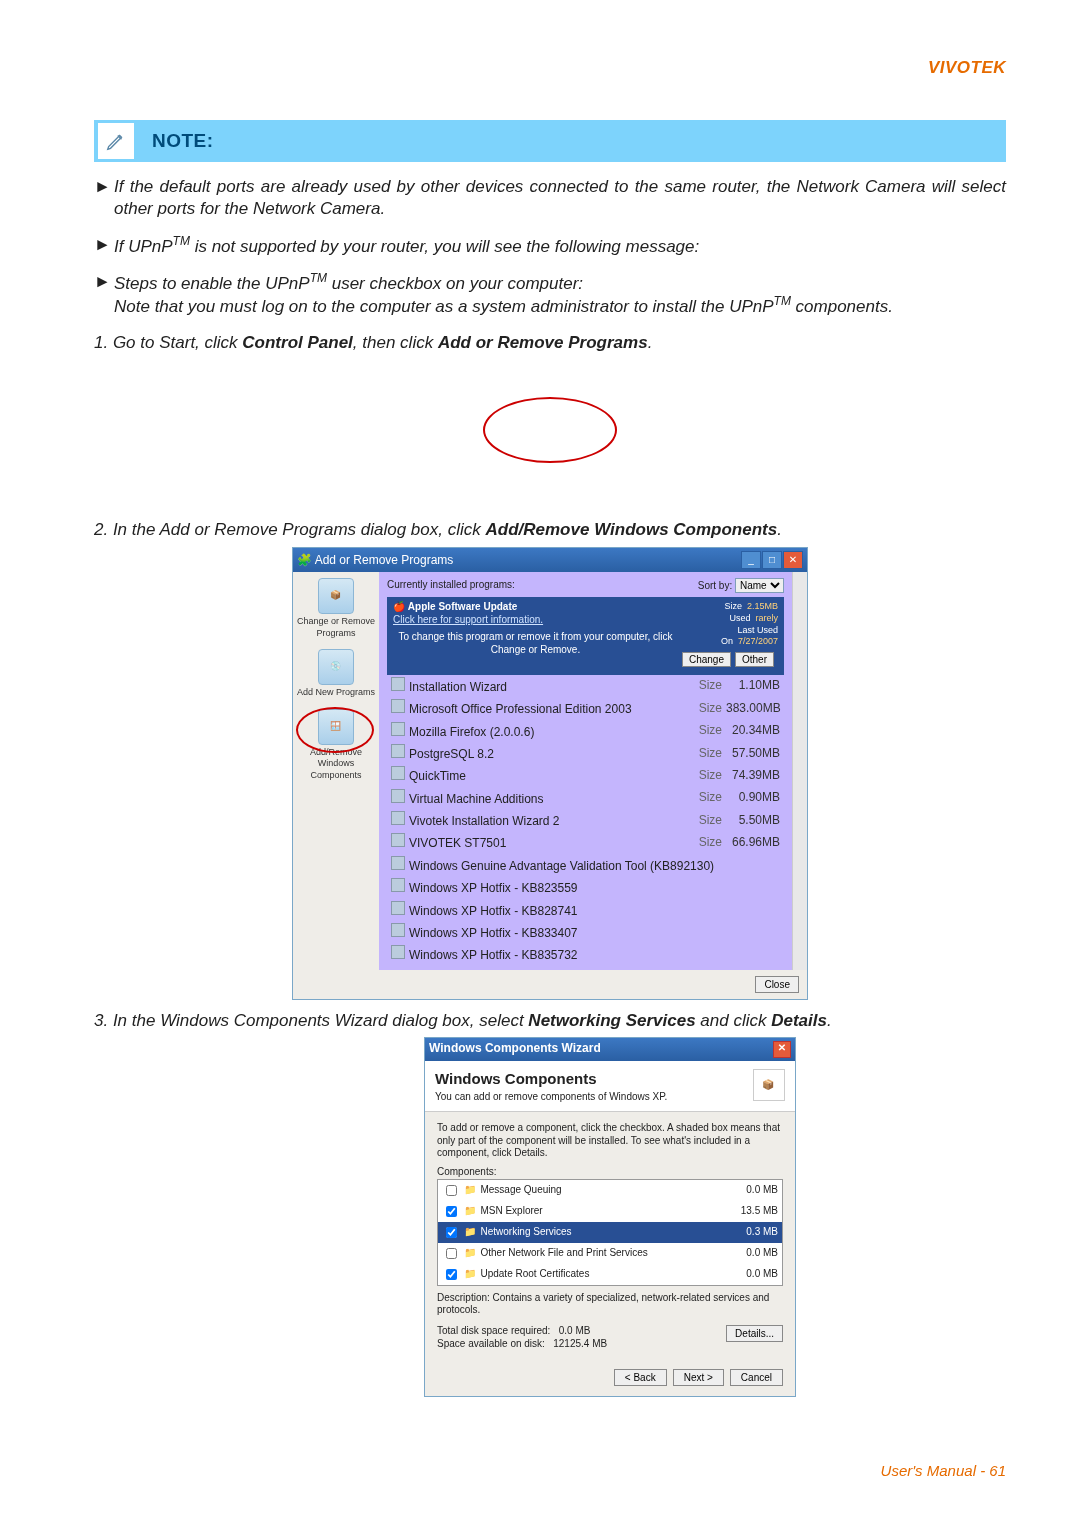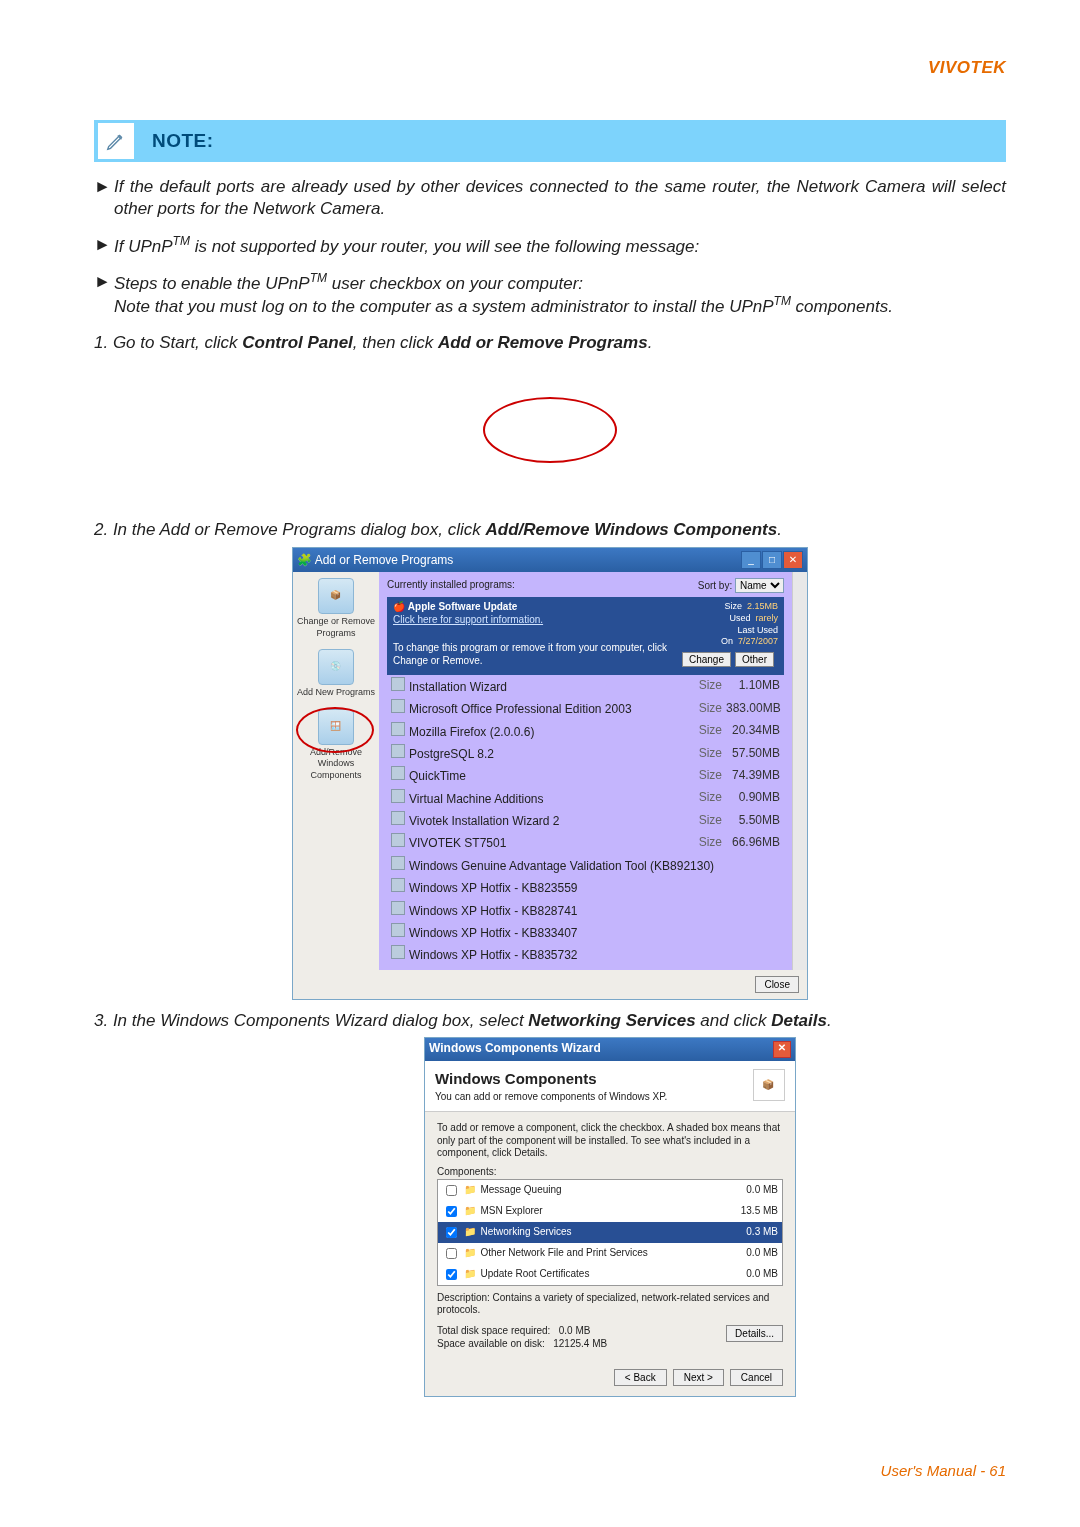--- a/index.html
+++ b/index.html
@@ -295,21 +295,21 @@
               <span>Currently installed programs:</span>
               <span class="sc1-sort">
                 <span>Sort by:</span>
                 <select><option>Name</option></select>
               </span>
             </div>
             <div class="sc1-highlight">
               <div>
                 <div style="font-weight:bold;">🍎 <span>Apple Software Update</span></div>
                 <a href="#">Click here for support information.</a>
-                <div style="margin-top:15px;">To change this program or remove it from your computer, click Change or Remove.</div>
+                <div style="margin-top:4px;text-align:center;">To change this program or remove it from your computer, click Change or Remove.</div>
               </div>
               <div class="right">
                 <div><span>Size</span>&nbsp;&nbsp;<span style="color:#ffd27a;">2.15MB</span></div>
                 <div><span>Used</span>&nbsp;&nbsp;<span style="color:#ffd27a;">rarely</span></div>
                 <div><span>Last Used On</span>&nbsp;&nbsp;<span style="color:#ffd27a;">7/27/2007</span></div>
                 <div class="sc1-cr-row">
                   <button>Change</button>
                   <button>Other</button>
                 </div>
               </div>

